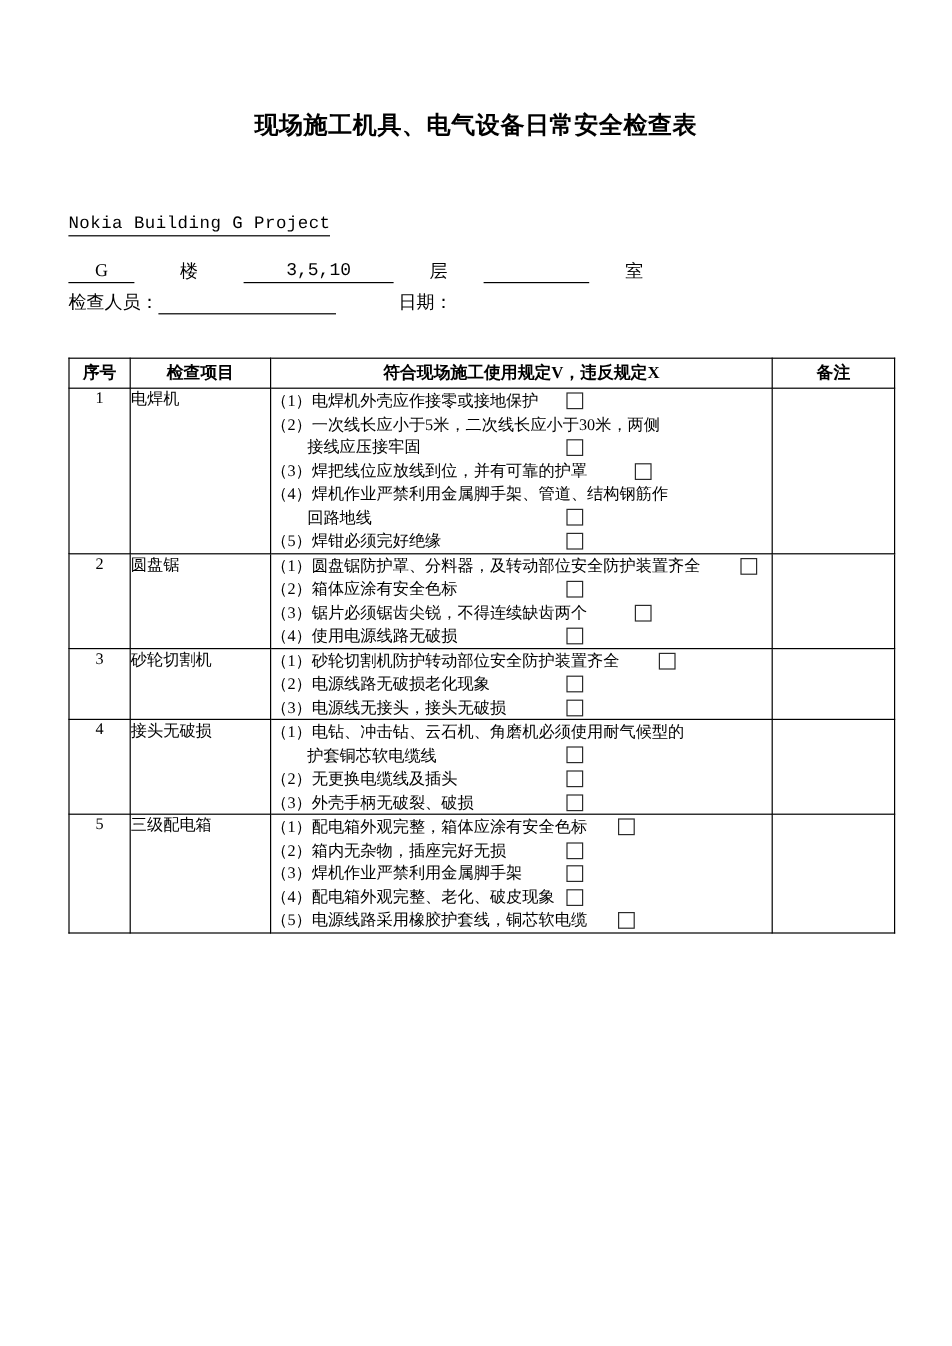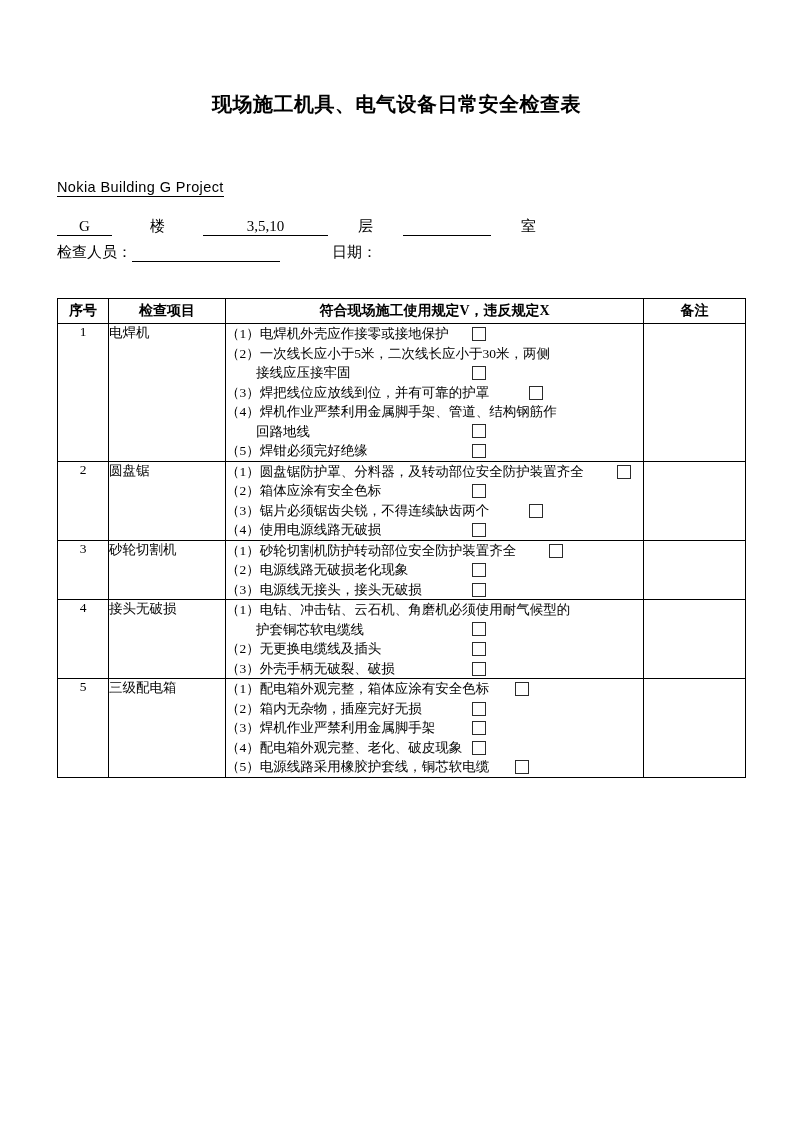--- a/index.html
+++ b/index.html
@@ -34,21 +34,21 @@
     font-weight: bold;
     letter-spacing: 0.5px;
     font-family: "Liberation Serif", "DejaVu Serif", serif;
   }
 
   
   .project-line {
     position: absolute;
     left: 57px;
     top: 179px;
-    font-family: Liberation Sans, sans-serif;
+    font-family: Liberation Mono, monospace;
     font-size: 14.5px;
     letter-spacing: 0.4px;
     white-space: nowrap;
   }
   .project-line .uline {
     border-bottom: 1px solid #000;
     padding-bottom: 1px;
   }
 
   
@@ -63,21 +63,21 @@
     align-items: flex-end;
   }
   .loc-line .blank {
     display: inline-block;
     border-bottom: 1px solid #000;
     text-align: center;
     line-height: 16px;
     height: 17px;
   }
   .blank-building { width: 55px; }
-  .blank-floor    { width: 125px; }
+  .blank-floor    { width: 125px; font-family: Liberation Mono, monospace; }
   .blank-room     { width: 88px; }
   .gap-a { width: 38px; display:inline-block; }
   .gap-b { width: 30px; display:inline-block; }
 
   
   .insp-line {
     position: absolute;
     left: 57px;
     top: 243px;
     font-size: 15px;

